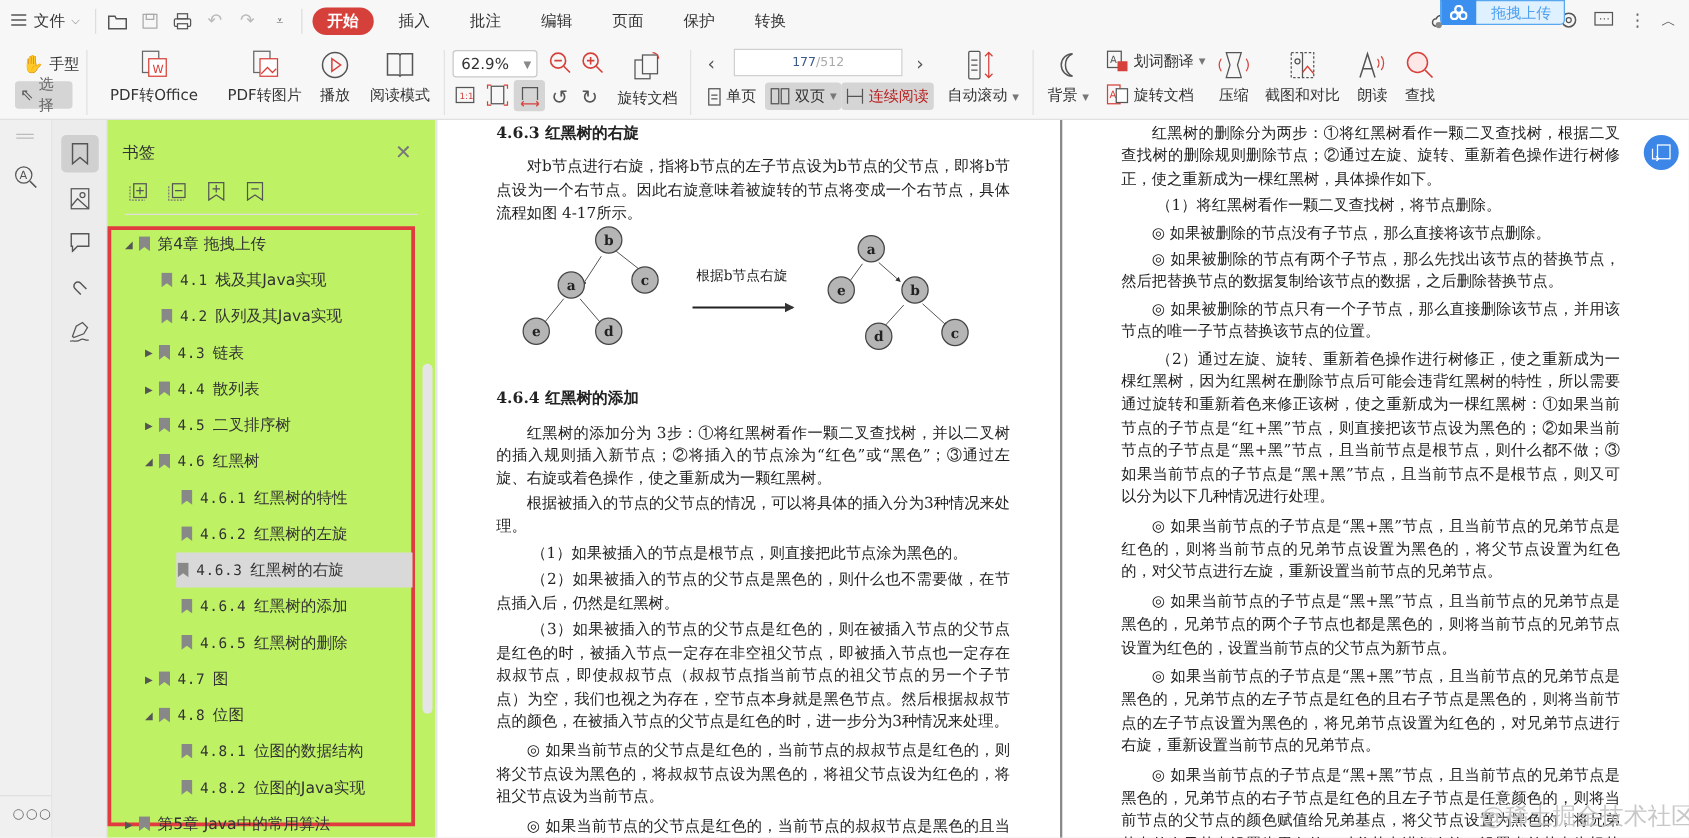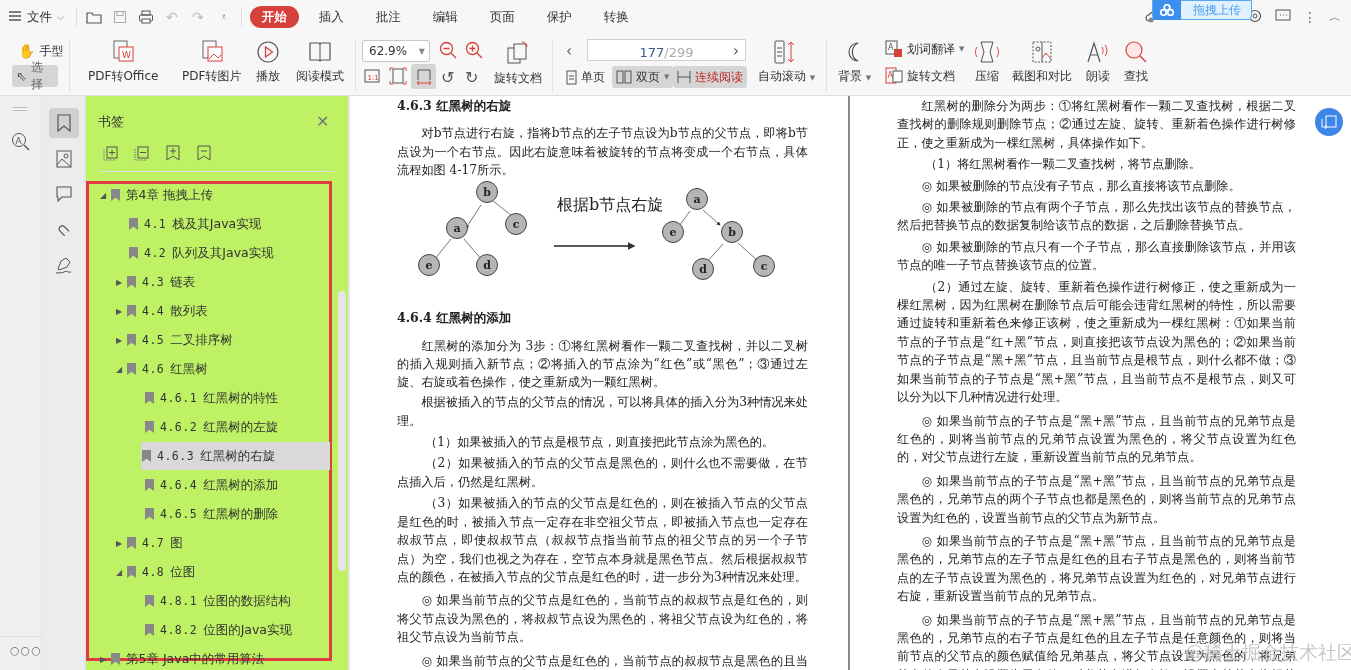--- a/index.html
+++ b/index.html
@@ -14,21 +14,21 @@
 .upload-pop{position:absolute;left:1152px;top:0;width:100px;height:20px;background:#dff0ff;border:1px solid #58a8f0;border-radius:0 0 4px 4px;display:flex;align-items:center;font-size:12px;color:#4da0ef}
 .upload-pop .ic{width:28px;height:20px;background:#3b8fef;display:flex;align-items:center;justify-content:center;color:#fff;margin-right:12px}
 .toolbar{position:absolute;left:0;top:34px;width:1351px;height:62px;background:#f7f7f7;border-bottom:1px solid #e0e0e0;font-size:12px}
 .tb{position:absolute;display:flex;flex-direction:column;align-items:center;color:#333;font-size:12px}
 .tb .lbl{margin-top:4px;white-space:nowrap}
 .vsep{position:absolute;top:6px;width:1px;height:52px;background:#e2e2e2}
 .small-btn{position:absolute;display:flex;align-items:center;gap:4px;font-size:12px;color:#333;height:22px;padding:0 4px;border-radius:3px}
 .small-btn.sel{background:#d5d5d5}
 .zoombox{position:absolute;left:362px;top:6px;width:68px;height:22px;border:1px solid #c8c8c8;background:#fff;border-radius:3px;font-size:12px;display:flex;align-items:center;padding-left:6px;color:#333}
 .zoombox .dd{position:absolute;right:4px;top:6px;font-size:8px;color:#888}
-.pagebox{position:absolute;left:587px;top:5px;width:159px;height:22px;border:1px solid #d0d0d0;background:#fff;font-size:13px;display:flex;align-items:flex-end;justify-content:center;color:#3a5a8c}
+.pagebox{position:absolute;left:587px;top:5px;width:135px;height:22px;border:1px solid #d0d0d0;background:#fff;font-size:10px;display:flex;align-items:center;justify-content:center;color:#3a5a8c}
 .pagebox .tot{color:#aaa}
 .rail{position:absolute;left:0;top:96px;width:42px;height:574px;background:#f0f0f0;border-right:1px solid #e2e2e2}
 .rail2{position:absolute;left:42px;top:96px;width:44px;height:574px;background:#ececec;border-right:1px solid #e0e0e0}
 .rail2 .ri{position:absolute;left:7px;width:30px;height:30px;display:flex;align-items:center;justify-content:center;border-radius:4px}
 .rail2 .ri.sel{background:#d0d0d0}
 .panel{position:absolute;left:86px;top:96px;width:262px;height:574px;background:#bef264}
 .panel .ptitle{position:absolute;left:12px;top:17px;font-size:13px;color:#333}
 .panel .pclose{position:absolute;left:230px;top:16px;font-size:16px;color:#777}
 .panel .ptools{position:absolute;left:16px;top:48px;display:flex;gap:13px}
 .panel .ptools .pt{width:18px;height:18px;display:flex;align-items:center;justify-content:center}
@@ -205,21 +205,21 @@
         <rect x="9" y="4" width="12" height="15" fill="#f7f7f7" stroke="#555"></rect>
         <path d="M17 2a5 5 0 015 5" stroke="#d6403b" fill="none"></path>
       </svg>
     <span class="lbl">旋转文档</span>
   </div>
   <div class="vsep" style="left:552px"></div>
 
   <div style="position:absolute;left:566px;top:8px;font-size:15px;color:#555"><span>‹</span></div>
   <div class="pagebox">
     <span>177</span>
-      <span class="tot">/299</span>
+      <span class="tot">/512</span>
   </div>
   <div style="position:absolute;left:733px;top:8px;font-size:15px;color:#555"><span>›</span></div>
   <div class="small-btn" style="left:562px;top:32px">
     <svg width="11" height="15">
         <rect x="1" y="1" width="9" height="13" fill="none" stroke="#555"></rect>
         <path d="M3 6h5M3 9h5" stroke="#555"></path>
       </svg>
     <span>单页</span>
   </div>
   <div class="small-btn sel" style="left:612px;top:32px">
@@ -500,21 +500,21 @@
         <line x1="298" y1="30" x2="282" y2="52" stroke="#555" stroke-width="0.8" marker-end="url(#ah)"></line>
         <line x1="311" y1="29" x2="328" y2="44" stroke="#555" stroke-width="0.8" marker-end="url(#ah)"></line>
         <line x1="331" y1="63" x2="312" y2="84" stroke="#555" stroke-width="0.8" marker-end="url(#ah)"></line>
         <line x1="346" y1="62" x2="366" y2="80" stroke="#555" stroke-width="0.8" marker-end="url(#ah)"></line>
       </svg>
       <div class="node" style="left:79px;top:0">b</div>
       <div class="node" style="left:49px;top:36px">a</div>
       <div class="node" style="left:108px;top:32px">c</div>
       <div class="node" style="left:21px;top:73px">e</div>
       <div class="node" style="left:79px;top:73px">d</div>
-      <div style="position:absolute;left:160px;top:15px;font-size:16px">根据b节点右旋</div>
+      <div style="position:absolute;left:160px;top:31px;font-size:11px">根据b节点右旋</div>
       <div class="node" style="left:289px;top:7px">a</div>
       <div class="node" style="left:265px;top:40px">e</div>
       <div class="node" style="left:324px;top:40px">b</div>
       <div class="node" style="left:295px;top:77px">d</div>
       <div class="node" style="left:356px;top:74px">c</div>
     </div>
     <div class="h" style="margin-top:6px">4.6.4 红黑树的添加</div>
     <p style="margin-top:9px">红黑树的添加分为 3步：①将红黑树看作一颗二叉查找树，并以二叉树的插入规则插入新节点；②将插入的节点涂为“红色”或“黑色”；③通过左旋、右旋或着色操作，使之重新成为一颗红黑树。</p>
     <p>根据被插入的节点的父节点的情况，可以将具体的插入分为3种情况来处理。</p>
     <p style="text-indent:2.3em;margin-top:3px">（1）如果被插入的节点是根节点，则直接把此节点涂为黑色的。</p>

